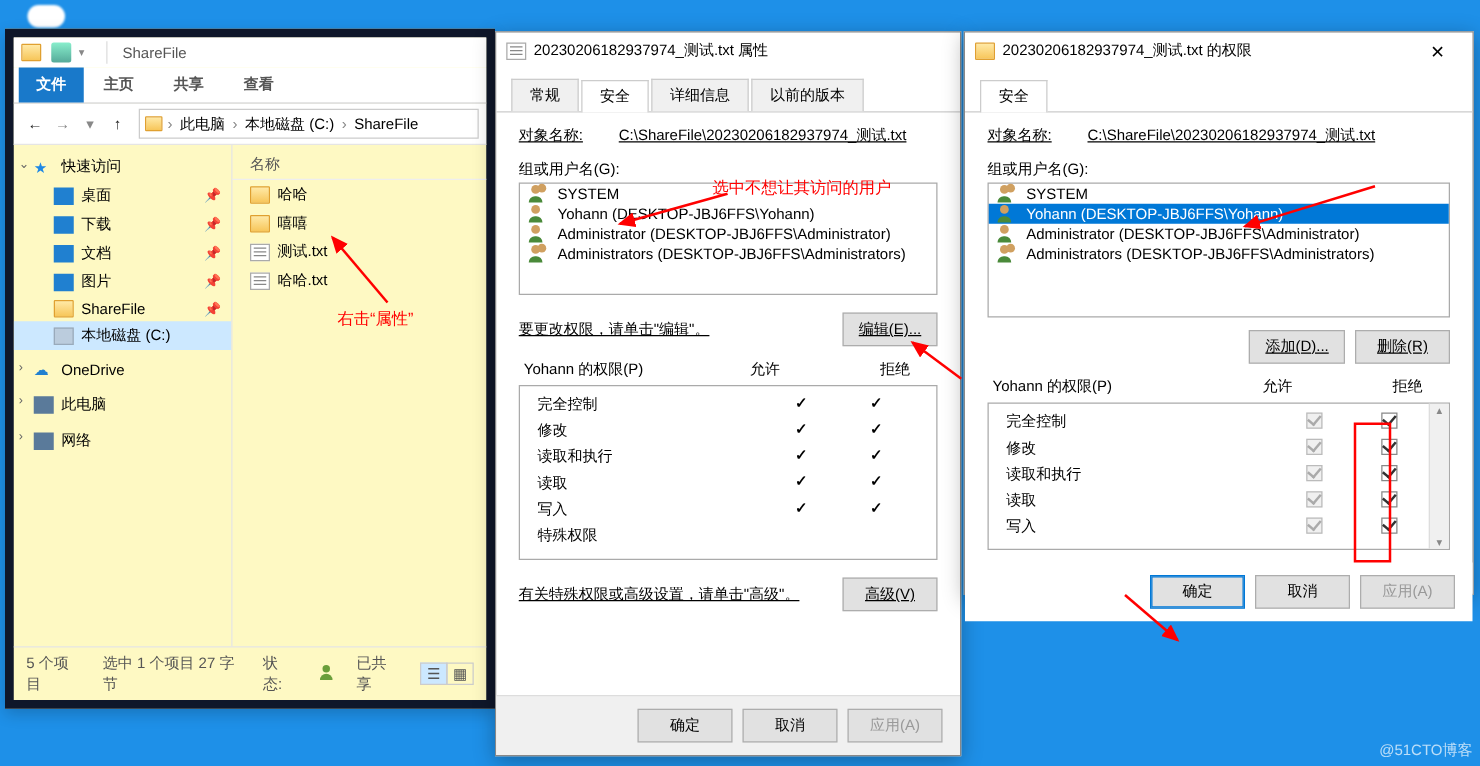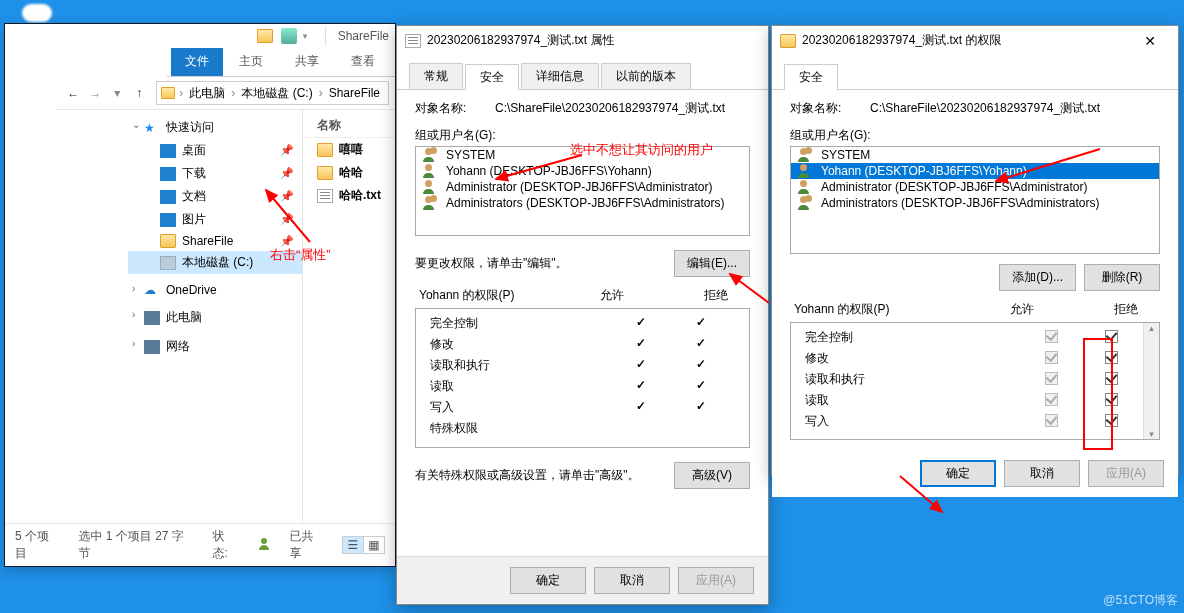--- a/index.html
+++ b/index.html
@@ -1,29 +1,29 @@
 <!DOCTYPE html>
 <html><head>
 <meta charset="utf-8">
 <style>
   * { box-sizing: border-box; margin: 0; padding: 0; font-family: "Microsoft YaHei", "Segoe UI", Tahoma, sans-serif; font-size: 12px; }
   body { background: #1e90e8; width: 1184px; height: 613px; position: relative; overflow: hidden; }
 
   .cloud { position: absolute; top: 4px; left: 22px; width: 30px; height: 18px; background: #fff; border-radius: 10px; filter: blur(1px); }
 
   
-  .explorer { position: absolute; top: 23px; left: 4px; width: 392px; height: 544px; background: #ffffff; border: 1px solid #0f172a; box-shadow: 0 4px 12px rgba(0,0,0,.2); display: flex; flex-direction: column; align-items: flex-end; }
+  .explorer { position: absolute; top: 23px; left: 4px; width: 392px; height: 544px; background: #fef9c3; border: 7px solid #0f172a; box-shadow: 0 4px 12px rgba(0,0,0,.2); display: flex; flex-direction: column; }
   .explorer-titlebar { display: flex; align-items: center; padding: 3px 6px; background: #fff; }
   .folder-icon { width: 16px; height: 14px; background: linear-gradient(#ffe9a6,#f7c65a); border: 1px solid #e0a030; border-radius: 1px; margin-right: 6px; }
   .qat-sep { width: 1px; height: 18px; background: #ddd; margin: 0 6px; }
   .qat-ico { width: 16px; height: 16px; display: inline-block; margin: 0 2px; }
   .down-caret::after { content: "▾"; color: #888; font-size: 9px; margin-left: 2px; }
   .explorer-title { margin-left: 6px; color: #555; }
 
-  .tabs-bar { display: flex; align-items: flex-end; background: #fff; border-bottom: 1px solid #ccc; padding: 0 4px; }
+  .tabs-bar { display: flex; align-items: flex-end; background: #fff; border-bottom: 1px solid #ccc; padding: 0 4px; font-weight: bold; }
   .file-tab { background: #1979ca; color: #fff; padding: 5px 14px 6px; }
   .ribbon-tab { padding: 5px 16px 6px; color: #555; }
 
   .addr-bar { display: flex; align-items: center; padding: 4px 6px; background: #fff; border-bottom: 1px solid #e5e5e5; }
   .nav-arrow { width: 22px; text-align: center; color: #888; }
   .nav-arrow.active { color: #222; }
   .addr-box { flex: 1; display: flex; align-items: center; border: 1px solid #ccc; height: 24px; padding: 0 4px; margin-left: 6px; }
   .addr-seg { padding: 2px 4px; }
   .addr-sep { color: #888; padding: 0 2px; }
 
@@ -31,21 +31,21 @@
   .nav-pane { width: 175px; border-right: 1px solid #e5e5e5; padding: 6px 0; overflow-y: auto; }
   .nav-group { margin-bottom: 6px; }
   .nav-item { display: flex; align-items: center; padding: 3px 0 3px 16px; position: relative; cursor: default; }
   .nav-item.child { padding-left: 32px; }
   .nav-item.sel { background: #cce8ff; }
   .nav-caret { position: absolute; left: 4px; top: 3px; color: #666; font-size: 10px; }
   .nav-ico { width: 16px; height: 14px; margin-right: 6px; display: inline-block; }
   .nav-pin { position: absolute; right: 8px; color: #888; font-size: 11px; }
   .star-ico { color: #1e88e5; }
 
-  .content-pane { flex: 1; padding: 4px 0; position: relative; font-weight: bold; }
+  .content-pane { flex: 1; padding: 4px 0; position: relative; }
   .col-header { padding: 3px 14px; color: #555; border-bottom: 1px solid #eee; }
   .file-row { display: flex; align-items: center; padding: 3px 14px; }
   .file-row.sel { background: #cce8ff; }
   .file-ico { width: 16px; height: 14px; margin-right: 6px; }
   .txt-ico { background: #fff; border: 1px solid #aaa; position: relative; }
   .txt-ico::before { content: ""; position: absolute; left: 2px; right: 2px; top: 2px; height: 1px; background: #888; box-shadow: 0 3px 0 #888, 0 6px 0 #888; }
 
   .status-bar { display: flex; align-items: center; padding: 4px 10px; border-top: 1px solid #e5e5e5; color: #555; }
   .status-bar span { margin-right: 18px; }
   .view-toggle { margin-left: auto; display: flex; }
@@ -59,21 +59,21 @@
   .dialog { position: absolute; background: #fff; border: 1px solid #888; box-shadow: 0 4px 16px rgba(0,0,0,.3); display: flex; flex-direction: column; }
   .dlg-title { display: flex; align-items: center; padding: 6px 8px; }
   .dlg-ico { width: 16px; height: 14px; margin-right: 6px; }
   .dlg-close { margin-left: auto; width: 40px; text-align: center; font-size: 14px; }
 
   .dlg-tabs { display: flex; border-bottom: 1px solid #ccc; padding: 4px 12px 0; margin-top: 4px; }
   .dlg-tab { padding: 4px 14px; border: 1px solid #ccc; border-bottom: none; background: #f0f0f0; margin-right: 2px; }
   .dlg-tab.active { background: #fff; position: relative; top: 1px; }
 
   .dlg-body { padding: 10px 18px; flex: 1; }
-  .dlg-row { display: flex; margin-bottom: 10px; }
+  .dlg-row { display: flex; margin-bottom: 10px; text-decoration: underline; }
   .dlg-label { width: 80px; }
 
   .group-box { border: 1px solid #aaa; margin-top: 2px; }
   .group-item { display: flex; align-items: flex-end; padding: 1px 6px; }
   .group-item.sel { background: #0078d7; color: #fff; }
   .user-ico { width: 18px; height: 14px; margin-right: 6px; position: relative; }
   .user-ico::before { content: ""; position: absolute; width: 7px; height: 7px; border-radius: 50%; background: #d0a060; left: 3px; top: 0; }
   .user-ico::after { content: ""; position: absolute; width: 11px; height: 5px; border-radius: 5px 5px 0 0; background: #4a8a3a; left: 1px; bottom: 0; }
   .group2-ico::before { box-shadow: 5px -1px 0 #d0a060; }
 
@@ -195,25 +195,29 @@
           <span class="nav-caret">›</span>
           <span class="nav-ico" style="background:#5a7a9a"></span>
           <span>网络</span>
         </div>
     </div>
 
     <div class="content-pane">
       <div class="col-header">名称</div>
       <div class="file-row">
           <span class="folder-icon file-ico"></span>
-          <span>嘻嘻</span>
+          <span>哈哈</span>
         </div>
       <div class="file-row">
           <span class="folder-icon file-ico"></span>
-          <span>哈哈</span>
+          <span>嘻嘻</span>
+        </div>
+      <div class="file-row">
+          <span class="file-ico txt-ico"></span>
+          <span>测试.txt</span>
         </div>
       <div class="file-row">
           <span class="file-ico txt-ico"></span>
           <span>哈哈.txt</span>
         </div>
     </div>
   </div>
 
   <div class="status-bar">
     <span>5 个项目</span>

